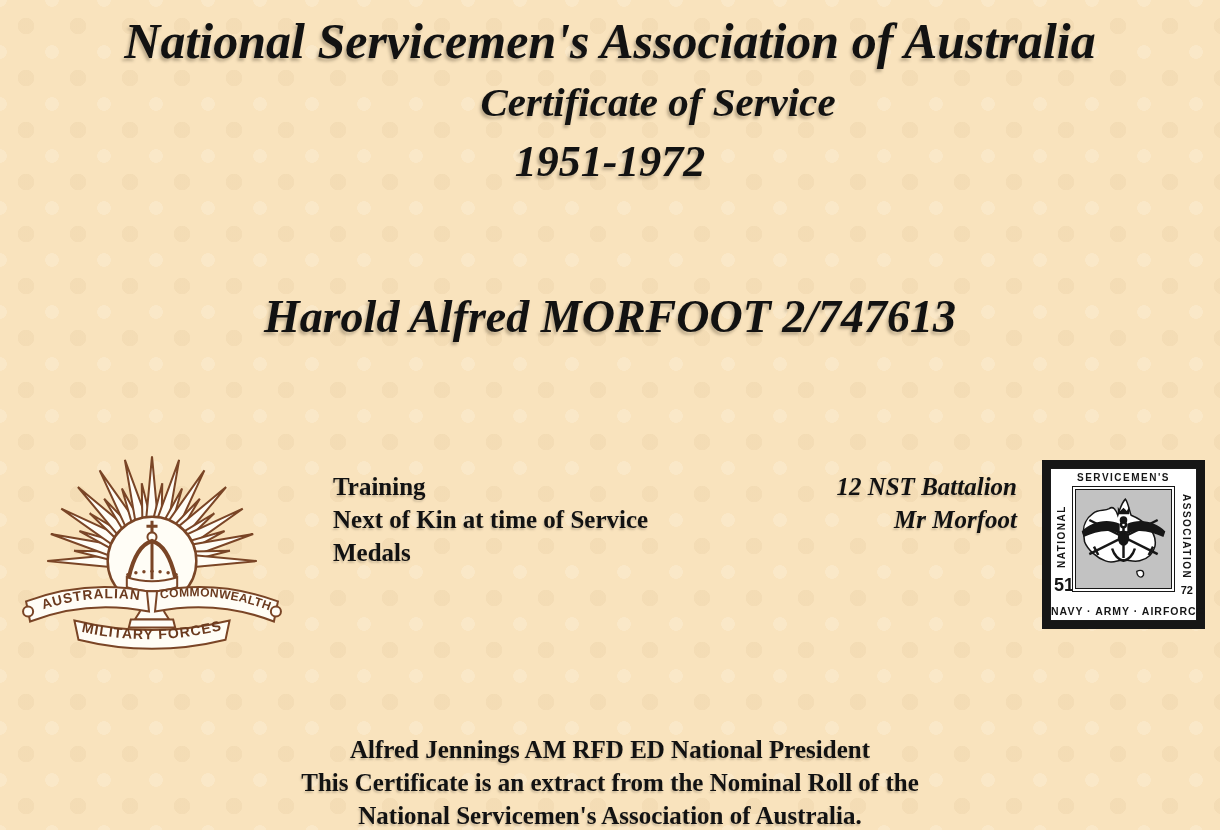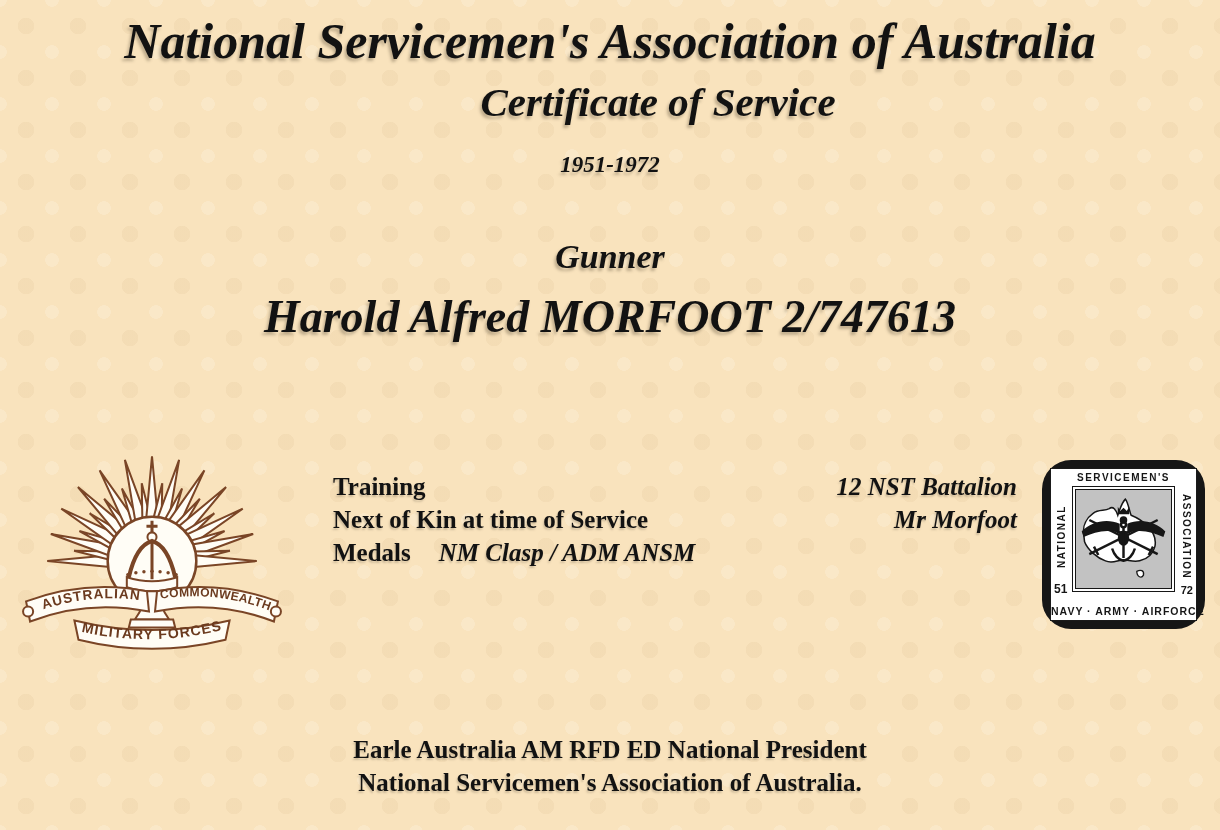--- a/index.html
+++ b/index.html
@@ -12,66 +12,65 @@
     background-size:52px 52px,52px 52px;
     background-position:0 0,26px 26px;
     font-family:"Liberation Serif", serif;
     color:#121212;
   }
   .center{position:absolute;left:0;width:100%;text-align:center;}
   .shadowed{text-shadow:-2px 3px 3px rgba(125,108,85,0.45);}
   .soft-shadow{text-shadow:-1px 2px 2px rgba(130,114,92,0.35);}
   .title{top:12px;font-size:50px;font-weight:bold;font-style:italic;letter-spacing:0px;}
   .subtitle{top:78px;font-size:41px;font-weight:bold;font-style:italic;padding-left:48px;}
-  .years{top:152px;font-size:23px;font-weight:bold;font-style:italic;}
+  .years{top:136px;font-size:44px;font-weight:bold;font-style:italic;}
   .rank{top:238px;font-size:34px;font-weight:bold;font-style:italic;}
   .bigname{top:290px;font-size:46px;font-weight:bold;font-style:italic;}
 
   .details{position:absolute;left:333px;top:470px;width:684px;font-size:25px;font-weight:bold;line-height:33px;}
   .drow{display:flex;}
   .drow .dlabel{white-space:pre;}
   .drow .dvalue{margin-left:auto;font-style:italic;white-space:pre;text-align:right;}
   .drow.inline .dvalue{margin-left:28px;text-align:left;}
 
   .rising-sun{position:absolute;left:16px;top:438px;width:272px;height:222px;}
 
   
   .nsa-badge{position:absolute;left:1042px;top:460px;width:163px;height:169px;
-    background:#161616;padding:8px;box-sizing:border-box;border-radius:29px;}
+    background:#161616;padding:8px;box-sizing:border-box;}
   .nsa-face{position:relative;width:100%;height:100%;background:#fff;border:1px solid #1a1a1a;
     box-sizing:border-box;font-family:"Liberation Sans", sans-serif;color:#161616;}
   .nsa-top{position:absolute;top:3px;left:0;width:100%;text-align:center;
     font-size:10px;font-weight:bold;letter-spacing:1.5px;}
   .nsa-bottom{position:absolute;bottom:3px;left:0;width:100%;text-align:center;
     font-size:10.5px;font-weight:bold;letter-spacing:1px;white-space:nowrap;}
   .nsa-left,.nsa-right{position:absolute;top:18px;height:100px;width:16px;
     display:flex;align-items:center;justify-content:center;
     font-size:10px;font-weight:bold;letter-spacing:1.5px;}
   .nsa-left{left:2px;writing-mode:vertical-rl;transform:rotate(180deg);}
   .nsa-right{right:2px;writing-mode:vertical-rl;}
-  .nsa-51{position:absolute;left:3px;bottom:24px;font-size:12px;font-weight:bold;}
+  .nsa-51{position:absolute;left:3px;bottom:24px;font-size:18px;font-weight:bold;}
   .nsa-72{position:absolute;right:3px;bottom:24px;font-size:11px;font-weight:bold;}
   .nsa-art{position:absolute;left:21px;top:17px;width:103px;height:106px;
     border:1.5px solid #161616;padding:2px;box-sizing:border-box;background:#fff;}
   .nsa-art-inner{width:100%;height:100%;border:1px solid #161616;background:#c2c2c2;box-sizing:border-box;}
   .nsa-art-inner svg{display:block;width:100%;height:100%;}
 
   .footer{position:absolute;top:733px;left:0;width:100%;text-align:center;
     font-size:25px;font-weight:bold;line-height:33px;}
 </style>
 </head>
 <body>
 
 <div class="cert">
 
   <div class="center title shadowed">National Servicemen's Association of Australia</div>
   <div class="center subtitle shadowed">Certificate of Service</div>
   <div class="center years shadowed">1951-1972</div>
 
-  <div class="center rank shadowed">Gunner</div>
   <div class="center bigname shadowed">Harold Alfred MORFOOT 2/747613</div>
 
   <svg class="rising-sun" viewBox="0 0 270 220" xmlns="http://www.w3.org/2000/svg">
     <defs>
       <polygon id="rayL" points="0,-104 6.5,-34 0,-16 -6.5,-34"></polygon>
       <polygon id="rayS" points="0,-78 5.5,-30 0,-15 -5.5,-30"></polygon>
       <path id="tpL" d="M16,174 Q72,152 130,162" fill="none"></path>
       <path id="tpR" d="M140,160 Q198,150 254,172" fill="none"></path>
       <path id="tpB" d="M64,192 Q135,208 206,190" fill="none"></path>
     </defs>
@@ -147,21 +146,20 @@
     <div class="drow">
       <span class="dlabel">Training</span>
       <span class="dvalue">12 NST Battalion</span>
     </div>
     <div class="drow">
       <span class="dlabel">Next of Kin at time of Service</span>
       <span class="dvalue">Mr Morfoot</span>
     </div>
     <div class="drow inline">
       <span class="dlabel">Medals</span>
-      <span class="dvalue">NM Clasp / ADM ANSM</span>
     </div>
   </div>
 
   <div class="nsa-badge">
     <div class="nsa-face">
       <div class="nsa-top">SERVICEMEN'S</div>
       <div class="nsa-left">NATIONAL</div>
       <div class="nsa-right">ASSOCIATION</div>
       <div class="nsa-51">51</div>
       <div class="nsa-72">72</div>
@@ -193,17 +191,18 @@
               <path d="M38,56 C40,63 45,68 50,69 C55,68 60,63 62,56"></path>
             </g>
           </svg>
         </div>
       </div>
       <div class="nsa-bottom">NAVY · ARMY · AIRFORCE</div>
     </div>
   </div>
 
   <div class="footer soft-shadow">
-    <div>Earle Australia AM RFD ED National President</div>
+    <div>Alfred Jennings AM RFD ED National President</div>
+    <div>This Certificate is an extract from the Nominal Roll of the</div>
     <div>National Servicemen's Association of Australia.</div>
   </div>
 
 </div>
 
 </body></html>

